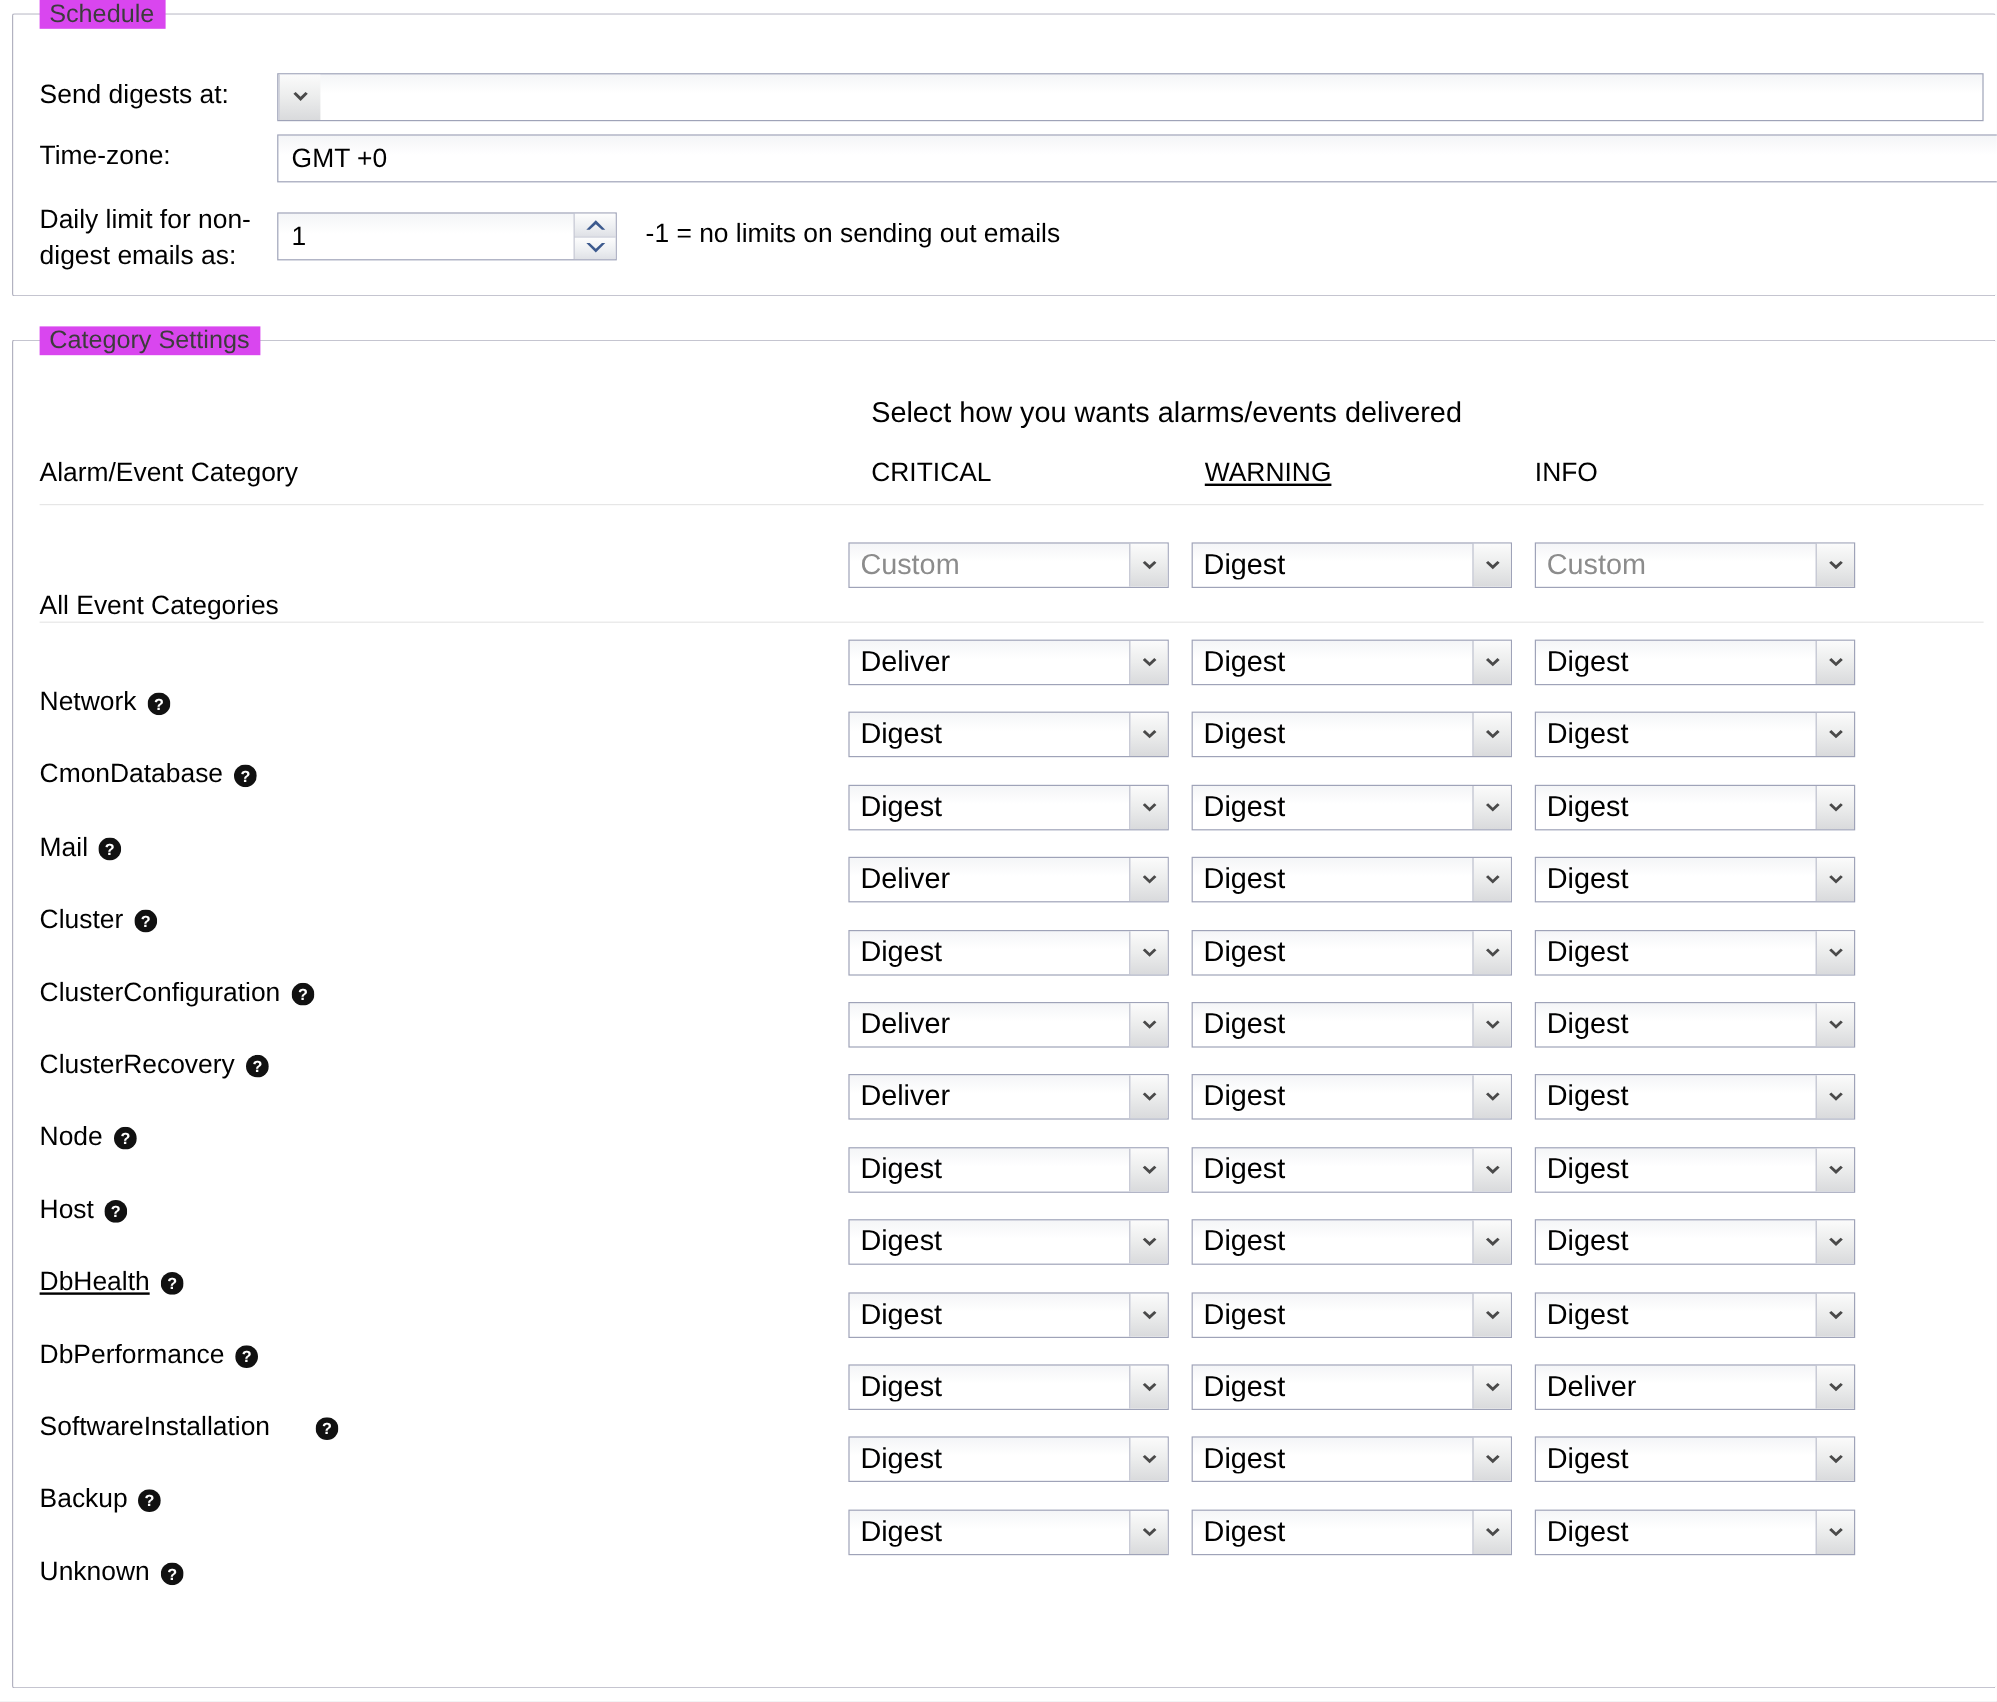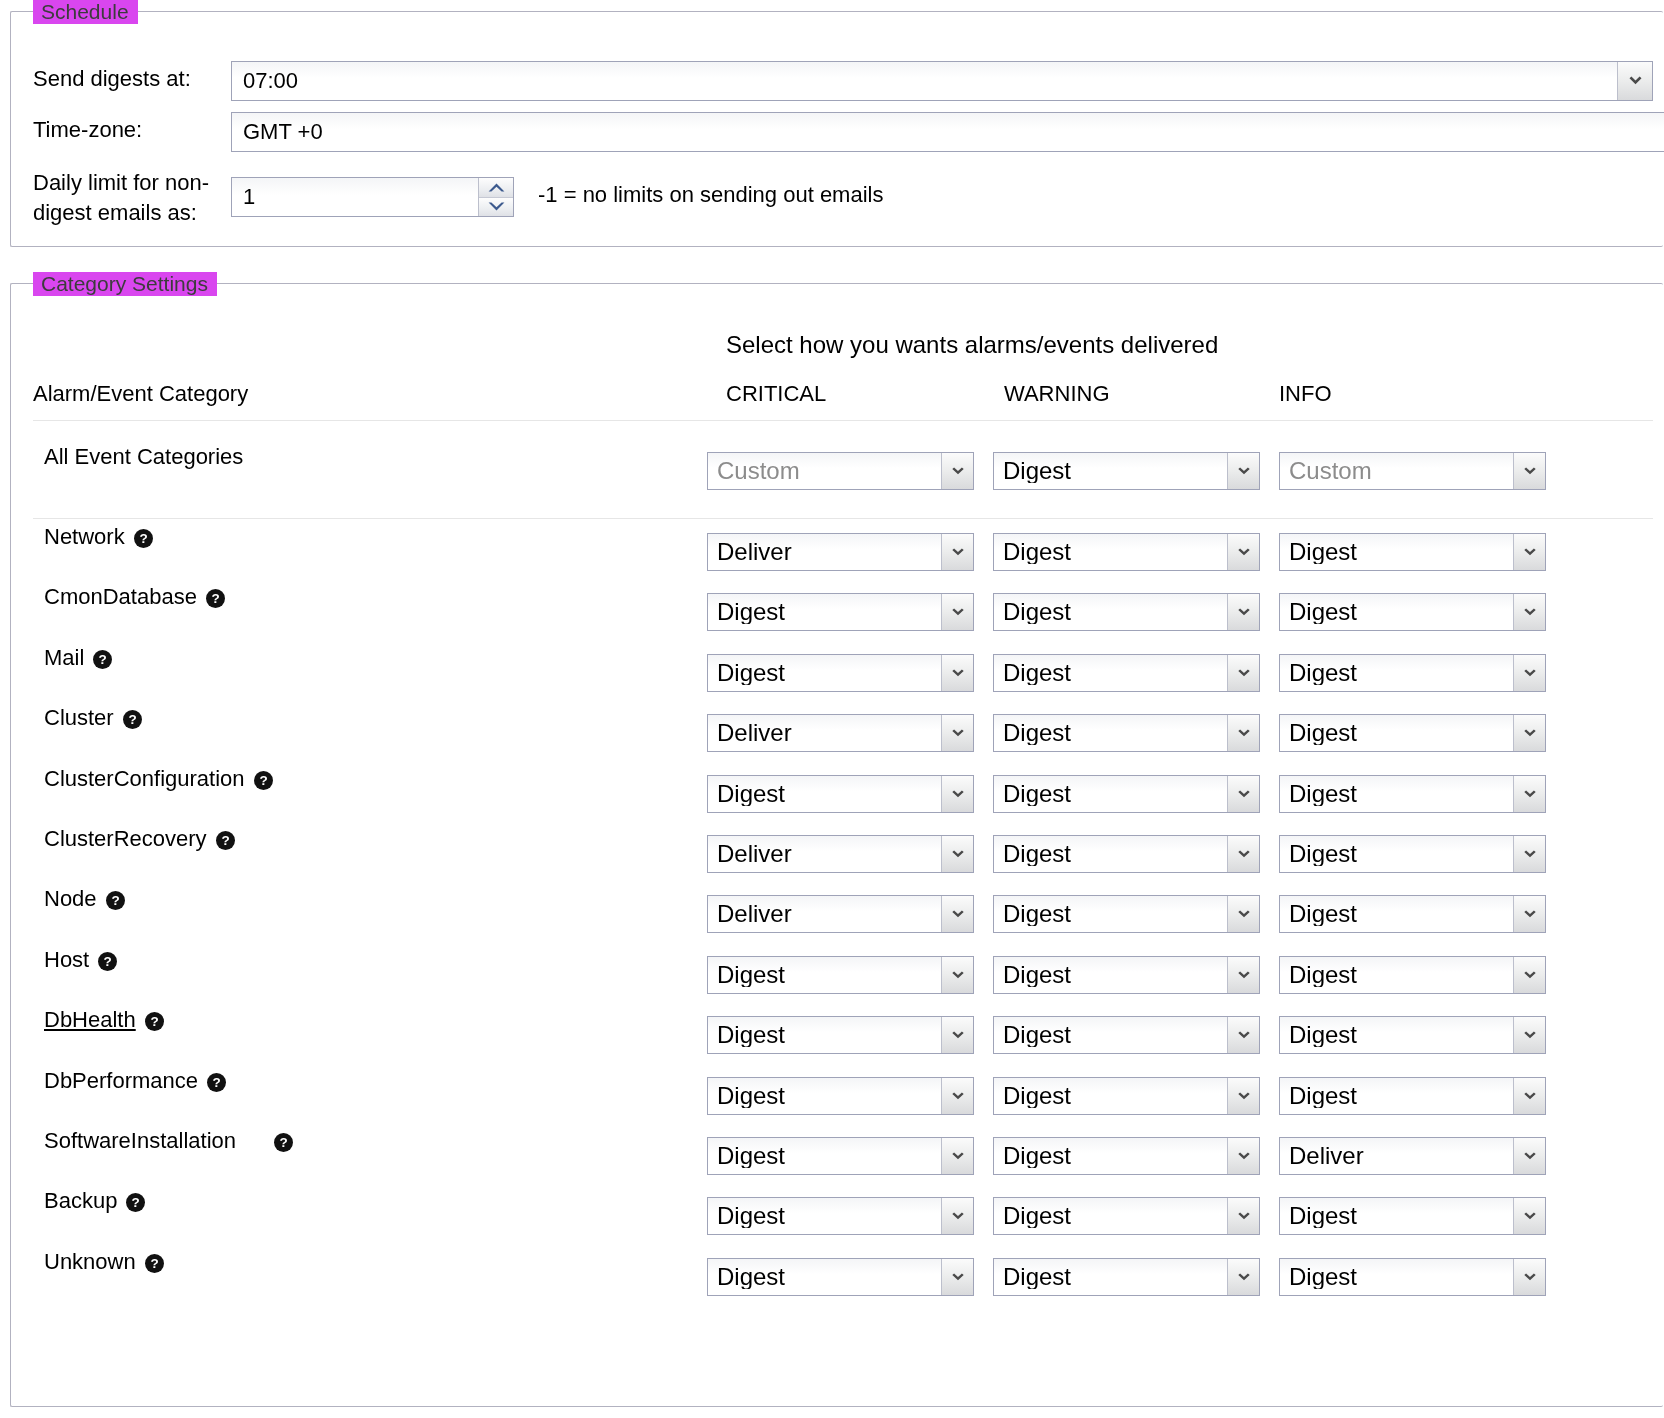--- a/index.html
+++ b/index.html
@@ -152,42 +152,43 @@
 
   .col-head {
     position: absolute;
     top: 381px;
     font-size: 22px;
     color: #000;
     white-space: nowrap;
   }
   #head-category { left: 33px; text-align: right; }
   #head-critical { left: 726px; }
-  #head-warning  { left: 1004px; }
+  #head-warning  { left: 1004px; text-decoration: underline; }
   #head-info     { left: 1279px; }
 
   .hrule {
     position: absolute;
     left: 33px;
     width: 1620px;
     height: 1px;
     background: #e6e6e6;
   }
   #rule-header { top: 420px; }
   #rule-all    { top: 518px; }
 
   .row-label {
     position: absolute;
     font-size: 22px;
     color: #000;
     white-space: nowrap;
-    left: 44px;
+    left: 33px;
     display: flex;
     align-items: center;
     gap: 9px;
+    margin-top: 48px;
   }
 
   
   .help-icon {
     display: inline-block;
     width: 19px;
     height: 19px;
     position: relative;
     top: 1px;
   }
@@ -205,21 +206,20 @@
 </head>
 <body>
 
 <div class="fieldset" id="schedule-fieldset">
   <span class="legend">Schedule</span>
 </div>
 
 <span class="sched-label" style="left:33px; top:64px;">Send digests at:</span>
 
 <div class="combo" id="send-digests-combo">
-  <span class="combo-text">07:00</span>
   <span class="combo-btn">
     <svg width="17" height="12" viewBox="0 0 17 12">
         <path d="M2.5 3.2 L8.5 9.2 L14.5 3.2 L12.6 1.6 L8.5 5.6 L4.4 1.6 Z" fill="#4a4a4a"></path>
       </svg>
   </span>
 </div>
 
 <span class="sched-label" style="left:33px; top:115px;">Time-zone:</span>
 
 <div class="combo" id="timezone-combo">

